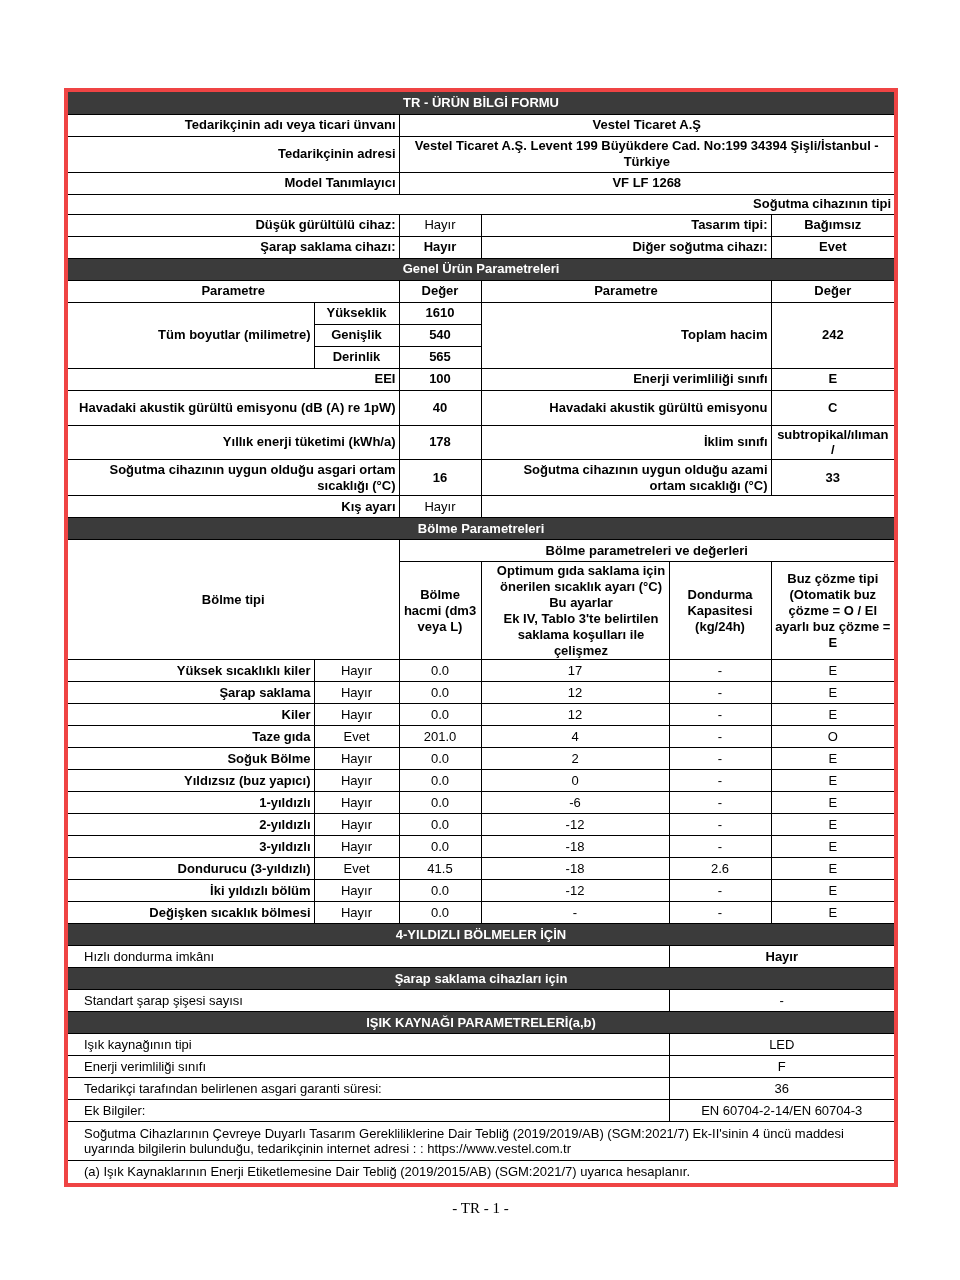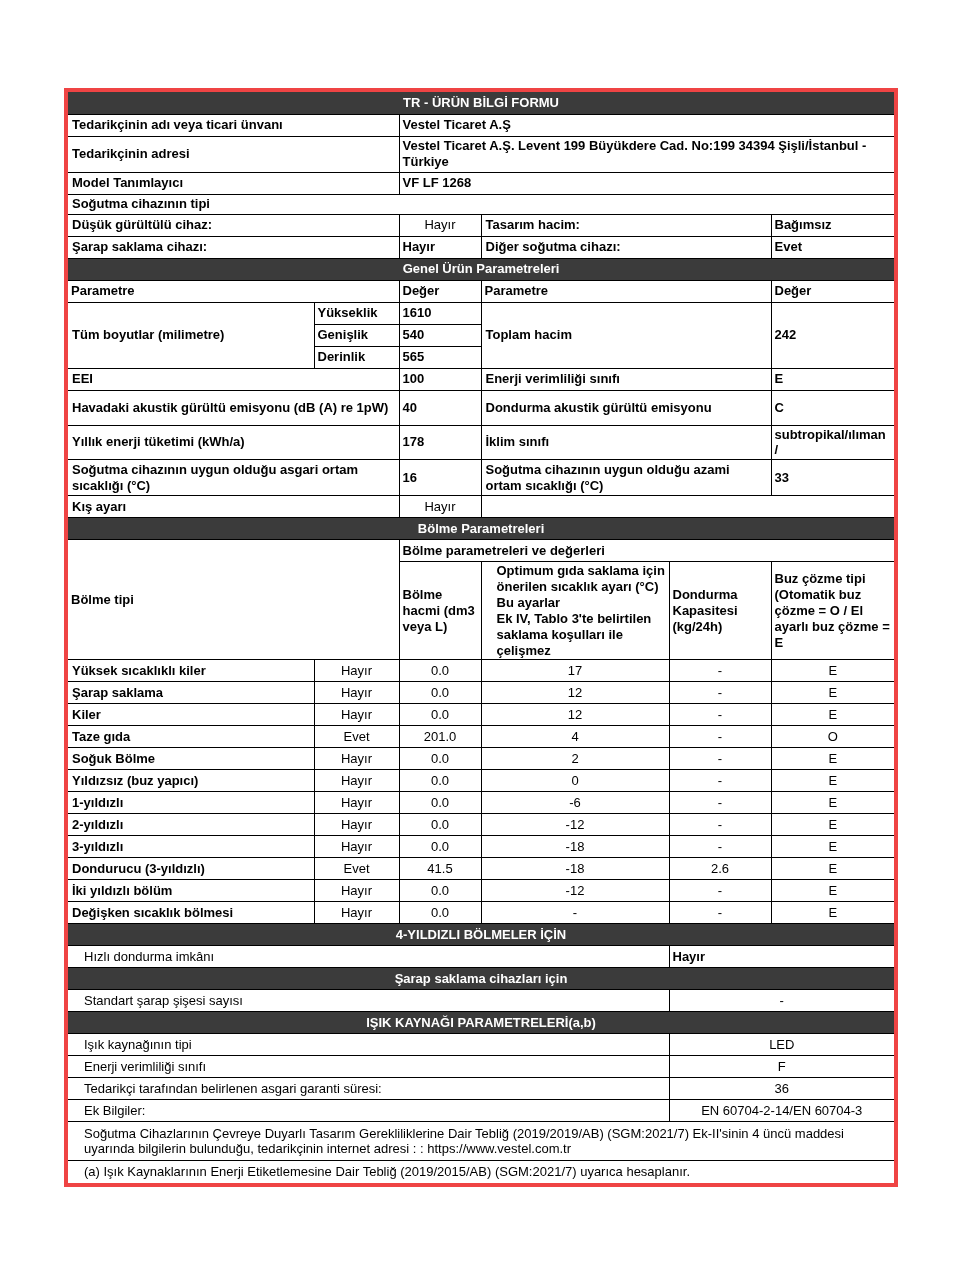--- a/index.html
+++ b/index.html
@@ -32,24 +32,24 @@
   tr.h36 { height: 36px; margin-left: 48px; }
   tr.h39 { height: 39px; }
   tr.h90 { height: 90px; }
   .bar {
     background: var(--bar, #3b3b3b);
     color: #fff;
     font-weight: bold;
     text-align: center;
     padding: 1px 3px;
   }
-  .lbl  { font-weight: bold; text-align: left; padding-left: 4px; }
+  .lbl  { font-weight: bold; text-align: right; padding-left: 4px; }
   .lblr { font-weight: normal; text-align: left; padding-left: 16px; }
   .c  { text-align: center; font-weight: normal; }
-  .cb { font-weight: bold; }
+  .cb { text-align: center; font-weight: bold; }
   .pre { white-space: pre-line; padding-left: 15px; }
   .footer {
     width: 833px;
     text-align: center;
     margin-top: 13px;
     font-family: "Liberation Serif", serif;
     font-size: 15px;
     color: #000;
   }
 </style>
@@ -84,21 +84,21 @@
       <td colspan="2" class="lbl">Model Tanımlayıcı</td>
       <td colspan="4" class="cb">VF LF 1268</td>
     </tr>
 
     <tr class="h20">
       <td colspan="6" class="lbl">Soğutma cihazının tipi</td>
     </tr>
     <tr>
       <td colspan="2" class="lbl">Düşük gürültülü cihaz:</td>
       <td class="c">Hayır</td>
-      <td colspan="2" class="lbl">Tasarım hacim:</td>
+      <td colspan="2" class="lbl">Tasarım tipi:</td>
       <td class="cb">Bağımsız</td>
     </tr>
     <tr>
       <td colspan="2" class="lbl">Şarap saklama cihazı:</td>
       <td class="cb">Hayır</td>
       <td colspan="2" class="lbl">Diğer soğutma cihazı:</td>
       <td class="cb">Evet</td>
     </tr>
 
     <tr>
@@ -127,21 +127,21 @@
     </tr>
     <tr>
       <td colspan="2" class="lbl">EEI</td>
       <td class="cb">100</td>
       <td colspan="2" class="lbl">Enerji verimliliği sınıfı</td>
       <td class="cb">E</td>
     </tr>
     <tr class="h35">
       <td colspan="2" class="lbl">Havadaki akustik gürültü emisyonu  (dB (A) re 1pW)</td>
       <td class="cb">40</td>
-      <td colspan="2" class="lbl">Dondurma akustik gürültü emisyonu</td>
+      <td colspan="2" class="lbl">Havadaki akustik gürültü emisyonu</td>
       <td class="cb">C</td>
     </tr>
     <tr class="h34">
       <td colspan="2" class="lbl">Yıllık enerji tüketimi (kWh/a)</td>
       <td class="cb">178</td>
       <td colspan="2" class="lbl">İklim sınıfı</td>
       <td class="cb">subtropikal/ılıman /</td>
     </tr>
     <tr class="h36">
       <td colspan="2" class="lbl">Soğutma cihazının uygun olduğu asgari ortam sıcaklığı (°C)</td>
@@ -306,13 +306,14 @@
 
     <tr class="h39">
       <td colspan="6" class="lblr">Soğutma Cihazlarının Çevreye Duyarlı Tasarım Gerekliliklerine Dair Tebliğ (2019/2019/AB) (SGM:2021/7) Ek-II'sinin 4 üncü maddesi uyarında bilgilerin bulunduğu, tedarikçinin internet adresi :  : https://www.vestel.com.tr</td>
     </tr>
     <tr class="h24">
       <td colspan="6" class="lblr">(a) Işık Kaynaklarının Enerji Etiketlemesine Dair Tebliğ (2019/2015/AB) (SGM:2021/7)  uyarıca hesaplanır.</td>
     </tr>
   </tbody>
     </table>
 
+  <div class="footer">- TR - 1 -</div>
 </div>
 
 </body></html>

